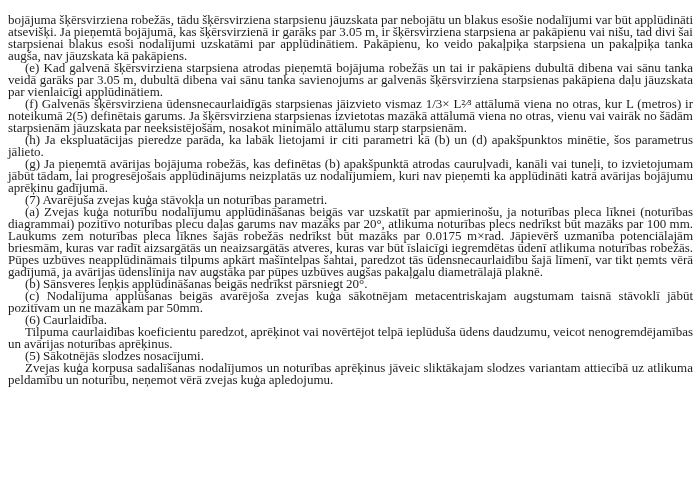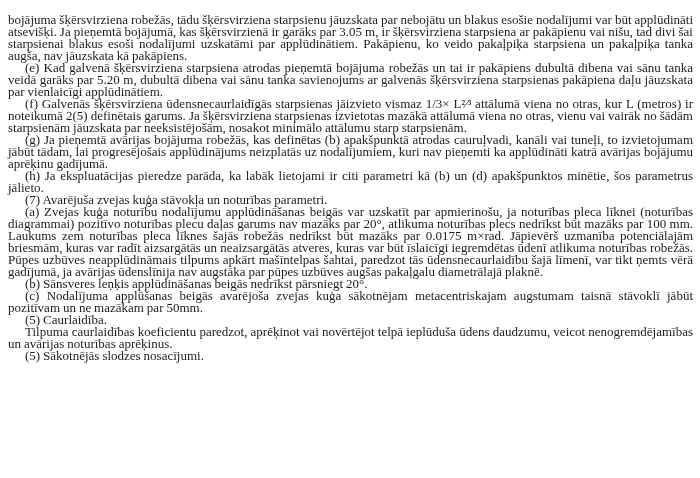--- a/index.html
+++ b/index.html
@@ -30,24 +30,25 @@
   }
   .page p.no-indent {
     text-indent: 0;
   }
 </style>
 </head>
 <body>
 
 <div class="page" lang="lv">
   <p class="no-indent">bojājuma šķērsvirziena robežās, tādu šķērsvirziena starpsienu jāuzskata par nebojātu un blakus esošie nodalījumi var būt applūdināti atsevišķi. Ja pieņemtā bojājumā, kas šķērsvirzienā ir garāks par 3.05 m, ir šķērsvirziena starpsiena ar pakāpienu vai nišu, tad divi šai starpsienai blakus esoši nodalījumi uzskatāmi par applūdinātiem. Pakāpienu, ko veido pakaļpiķa starpsiena un pakaļpiķa tanka augša, nav jāuzskata kā pakāpiens.</p>
-  <p>(e) Kad galvenā šķērsvirziena starpsiena atrodas pieņemtā bojājuma robežās un tai ir pakāpiens dubultā dibena vai sānu tanka veidā garāks par 5.20 m, dubultā dibena vai sānu tanka savienojums ar galvenās šķērsvirziena starpsienas pakāpiena daļu jāuzskata par vienlaicīgi applūdinātiem.</p>
+  <p>(e) Kad galvenā šķērsvirziena starpsiena atrodas pieņemtā bojājuma robežās un tai ir pakāpiens dubultā dibena vai sānu tanka veidā garāks par 3.05 m, dubultā dibena vai sānu tanka savienojums ar galvenās šķērsvirziena starpsienas pakāpiena daļu jāuzskata par vienlaicīgi applūdinātiem.</p>
   <p>(f) Galvenās šķērsvirziena ūdensnecaurlaidīgās starpsienas jāizvieto vismaz 1/3× L²⁄³ attālumā viena no otras, kur L (metros) ir noteikumā 2(5) definētais garums. Ja šķērsvirziena starpsienas izvietotas mazākā attālumā viena no otras, vienu vai vairāk no šādām starpsienām jāuzskata par neeksistējošām, nosakot minimālo attālumu starp starpsienām.</p>
+  <p>(h) Ja ekspluatācijas pieredze parāda, ka labāk lietojami ir citi parametri kā (b) un (d) apakšpunktos minētie, šos parametrus jālieto.</p>
   <p>(g) Ja pieņemtā avārijas bojājuma robežās, kas definētas (b) apakšpunktā atrodas cauruļvadi, kanāli vai tuneļi, to izvietojumam jābūt tādam, lai progresējošais applūdinājums neizplatās uz nodalījumiem, kuri nav pieņemti ka applūdināti katrā avārijas bojājumu aprēķinu gadījumā.</p>
-  <p>(h) Ja ekspluatācijas pieredze parāda, ka labāk lietojami ir citi parametri kā (b) un (d) apakšpunktos minētie, šos parametrus jālieto.</p>
   <p>(7) Avarējuša zvejas kuģa stāvokļa un noturības parametri.</p>
   <p>(a) Zvejas kuģa noturību nodalījumu applūdināšanas beigās var uzskatīt par apmierinošu, ja noturības pleca līknei (noturības diagrammai) pozitīvo noturības plecu daļas garums nav mazāks par 20°, atlikuma noturības plecs nedrīkst būt mazāks par 100 mm. Laukums zem noturības pleca līknes šajās robežās nedrīkst būt mazāks par 0.0175 m×rad. Jāpievērš uzmanība potenciālajām briesmām, kuras var radīt aizsargātās un neaizsargātās atveres, kuras var būt īslaicīgi iegremdētas ūdenī atlikuma noturības robežās. Pūpes uzbūves neapplūdināmais tilpums apkārt mašīntelpas šahtai, paredzot tās ūdensnecaurlaidību šajā līmenī, var tikt ņemts vērā gadījumā, ja avārijas ūdenslīnija nav augstāka par pūpes uzbūves augšas pakaļgalu diametrālajā plaknē.</p>
   <p>(b) Sānsveres leņķis applūdināšanas beigās nedrīkst pārsniegt 20°.</p>
   <p>(c) Nodalījuma applūšanas beigās avarējoša zvejas kuģa sākotnējam metacentriskajam augstumam taisnā stāvoklī jābūt pozitīvam un ne mazākam par 50mm.</p>
-  <p>(5) Caurlaidība.</p>
+  <p>(6) Caurlaidība.</p>
   <p>Tilpuma caurlaidības koeficientu paredzot, aprēķinot vai novērtējot telpā ieplūduša ūdens daudzumu, veicot nenogremdējamības un avārijas noturības aprēķinus.</p>
   <p>(5) Sākotnējās slodzes nosacījumi.</p>
+  <p>Zvejas kuģa korpusa sadalīšanas nodalījumos un noturības aprēķinus jāveic sliktākajam slodzes variantam attiecībā uz atlikuma peldamību un noturību, neņemot vērā zvejas kuģa apledojumu.</p>
 </div>
 
 </body></html>

